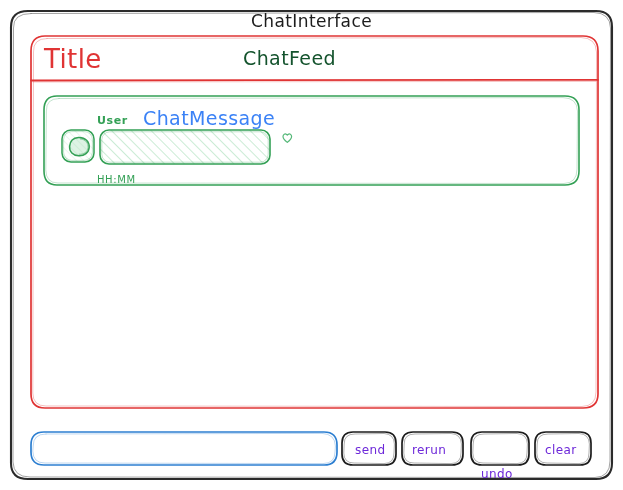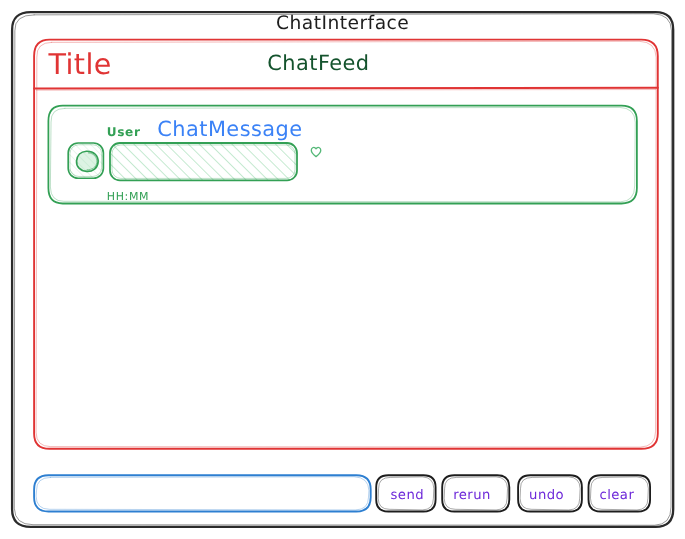--- a/index.html
+++ b/index.html
@@ -104,21 +104,21 @@
   }
 
   
   .btn-lbl {
     font-size: 12px;
     color: #6d28d9;
     top: 443px;
   }
   .btn-send  { left: 355px; }
   .btn-rerun { left: 412px; }
-  .btn-undo  { left: 481px; }
+  .btn-undo  { left: 481px; margin-top: 24px; }
   .btn-clear { left: 545px; }
 
   .hit {
     position: absolute;
     cursor: pointer;
   }
 </style>
 </head>
 <body>
 

